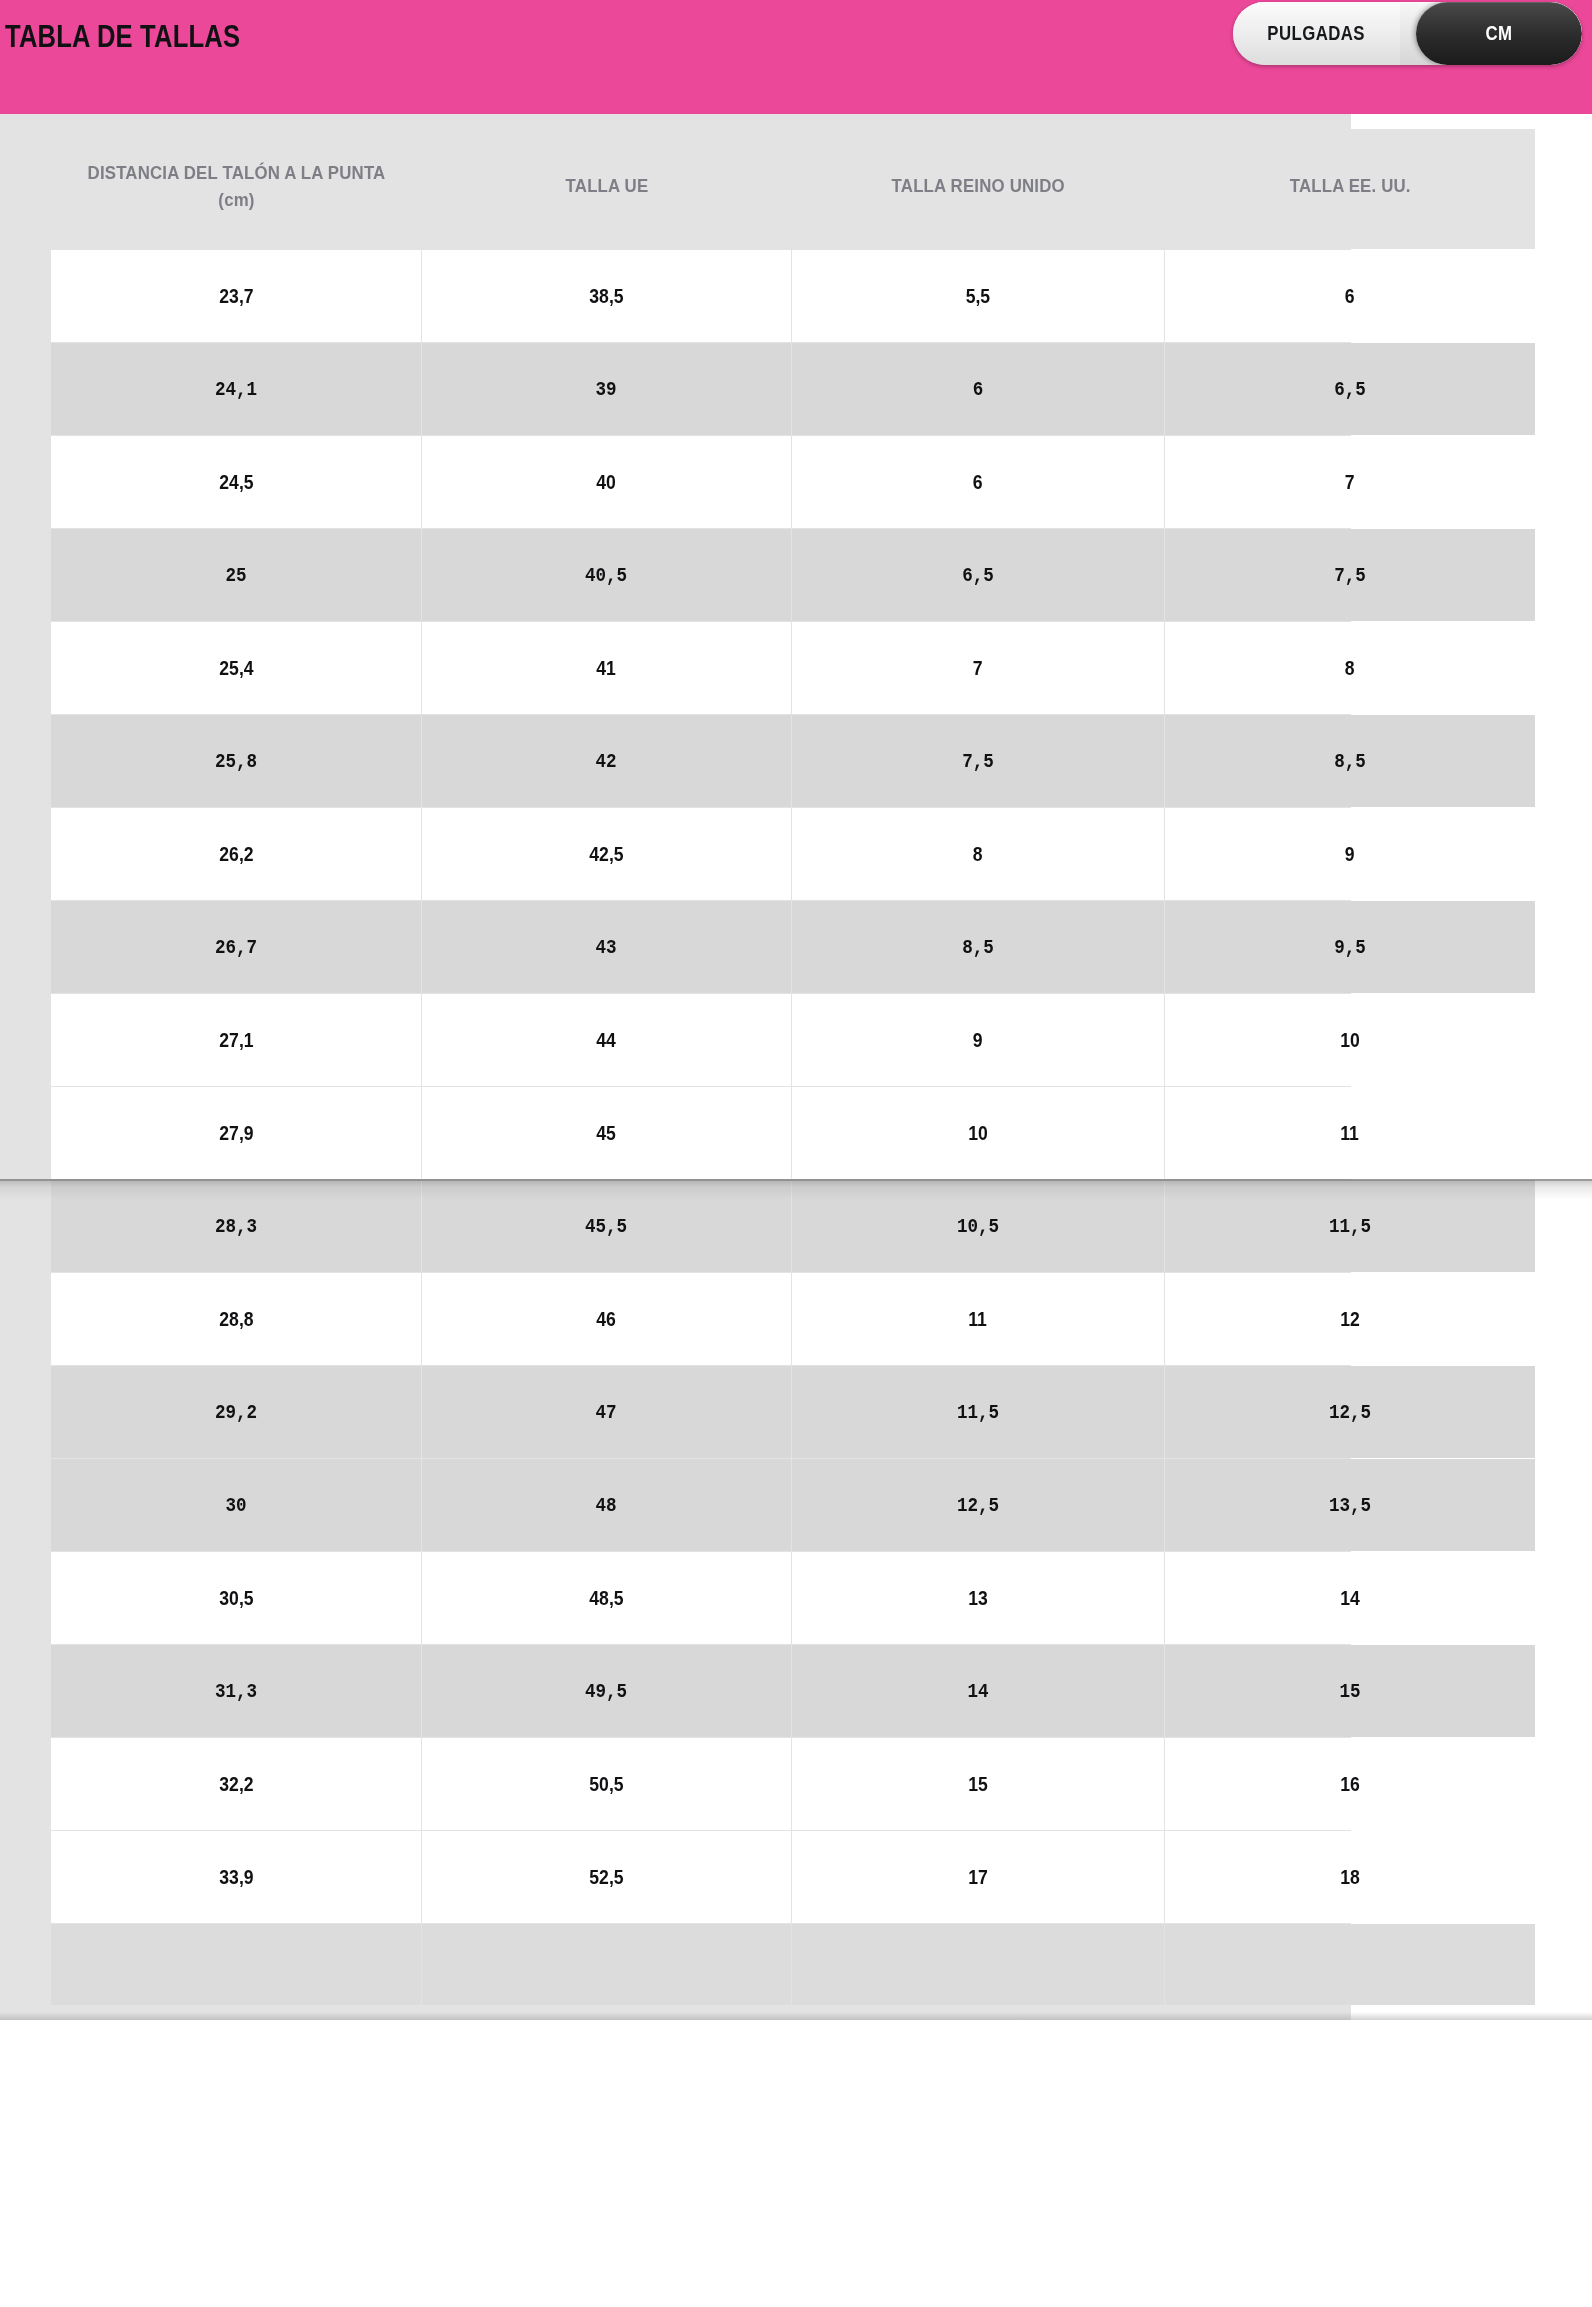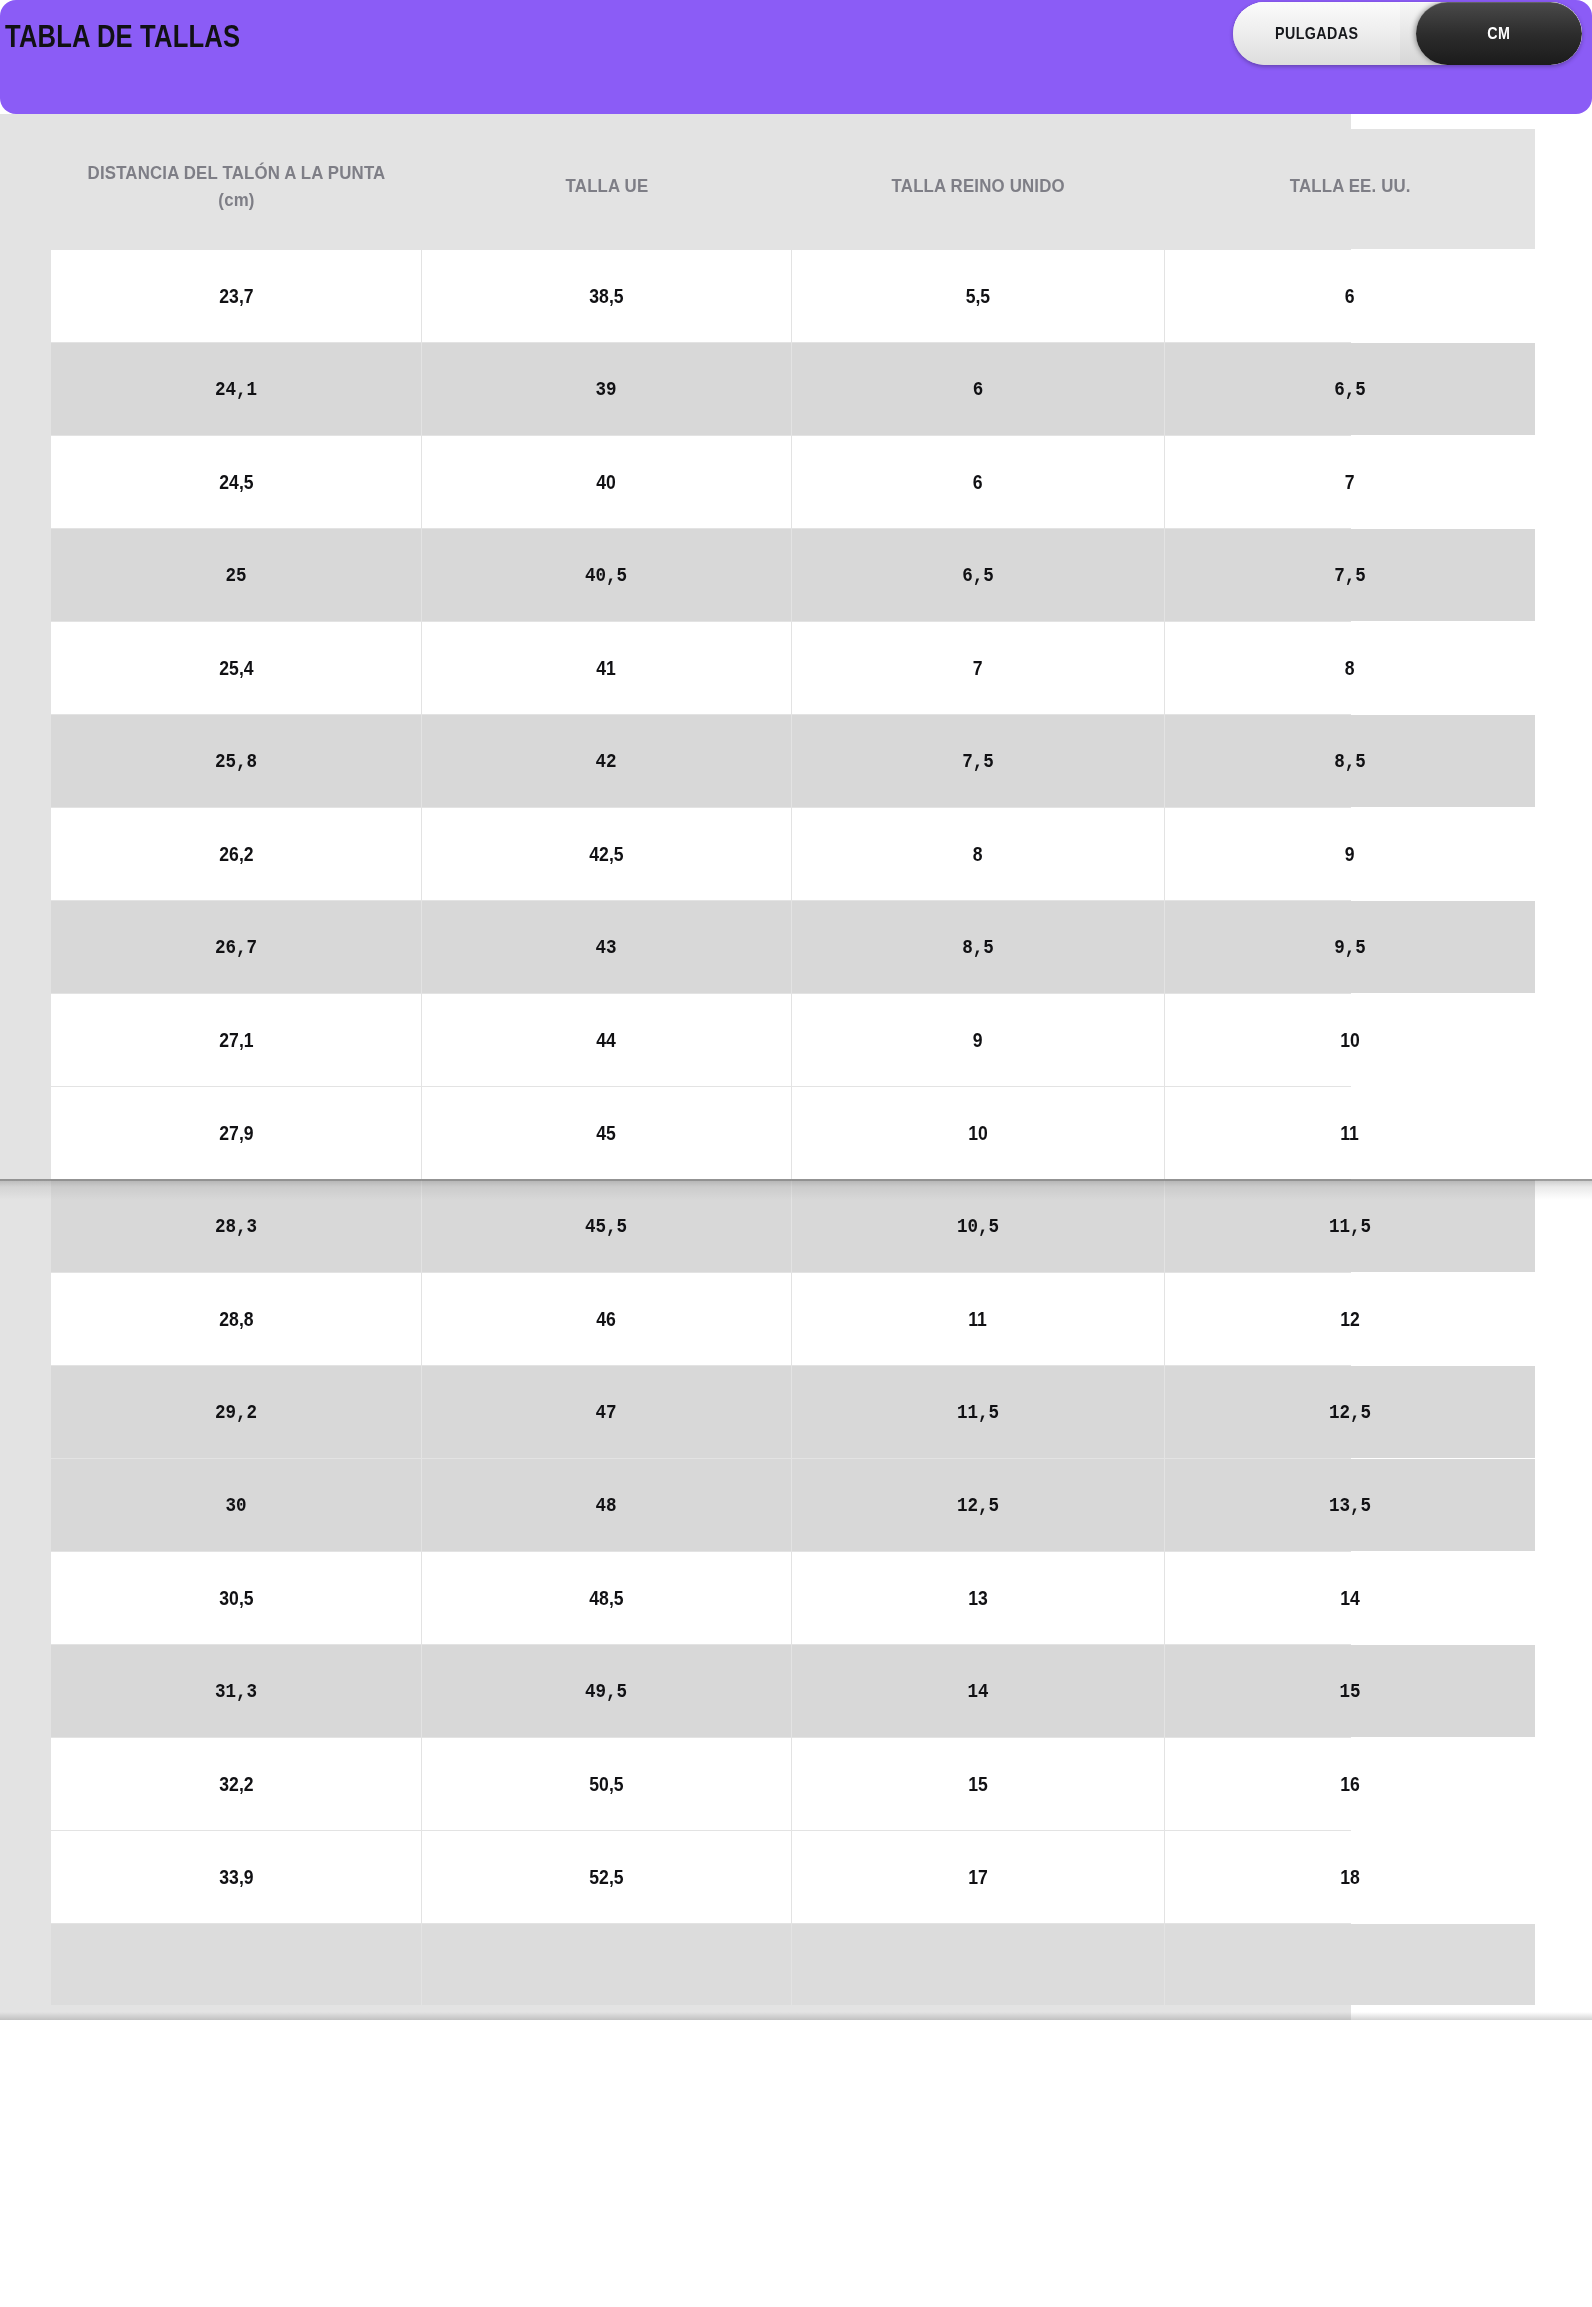--- a/index.html
+++ b/index.html
@@ -12,22 +12,21 @@
     background: #ffffff;
     font-family: "Liberation Sans", sans-serif;
     overflow: hidden;
     position: relative;
   }
 
   
   .topbar {
     position: relative;
     height: 114px;
-    background: #8b5cf6;
-    border-radius: 16px;
+    background: #ec4899;
   }
   .page-title {
     position: absolute;
     left: 4.9px;
     top: 18px;
     font-size: 32px;
     font-weight: bold;
     letter-spacing: 0.2px;
     color: #111114;
     transform: scaleX(0.80);
@@ -48,21 +47,21 @@
     display: flex;
     align-items: stretch;
     overflow: hidden;
     cursor: pointer;
   }
   .unit-seg {
     flex: 1 1 50%;
     display: flex;
     align-items: center;
     justify-content: center;
-    font-size: 17px;
+    font-size: 20px;
     font-weight: bold;
     letter-spacing: 0.5px;
     cursor: pointer;
     user-select: none;
   }
   .unit-seg > span {
     transform: scaleX(0.84);
     display: inline-block;
   }
   .unit-seg.inactive {

